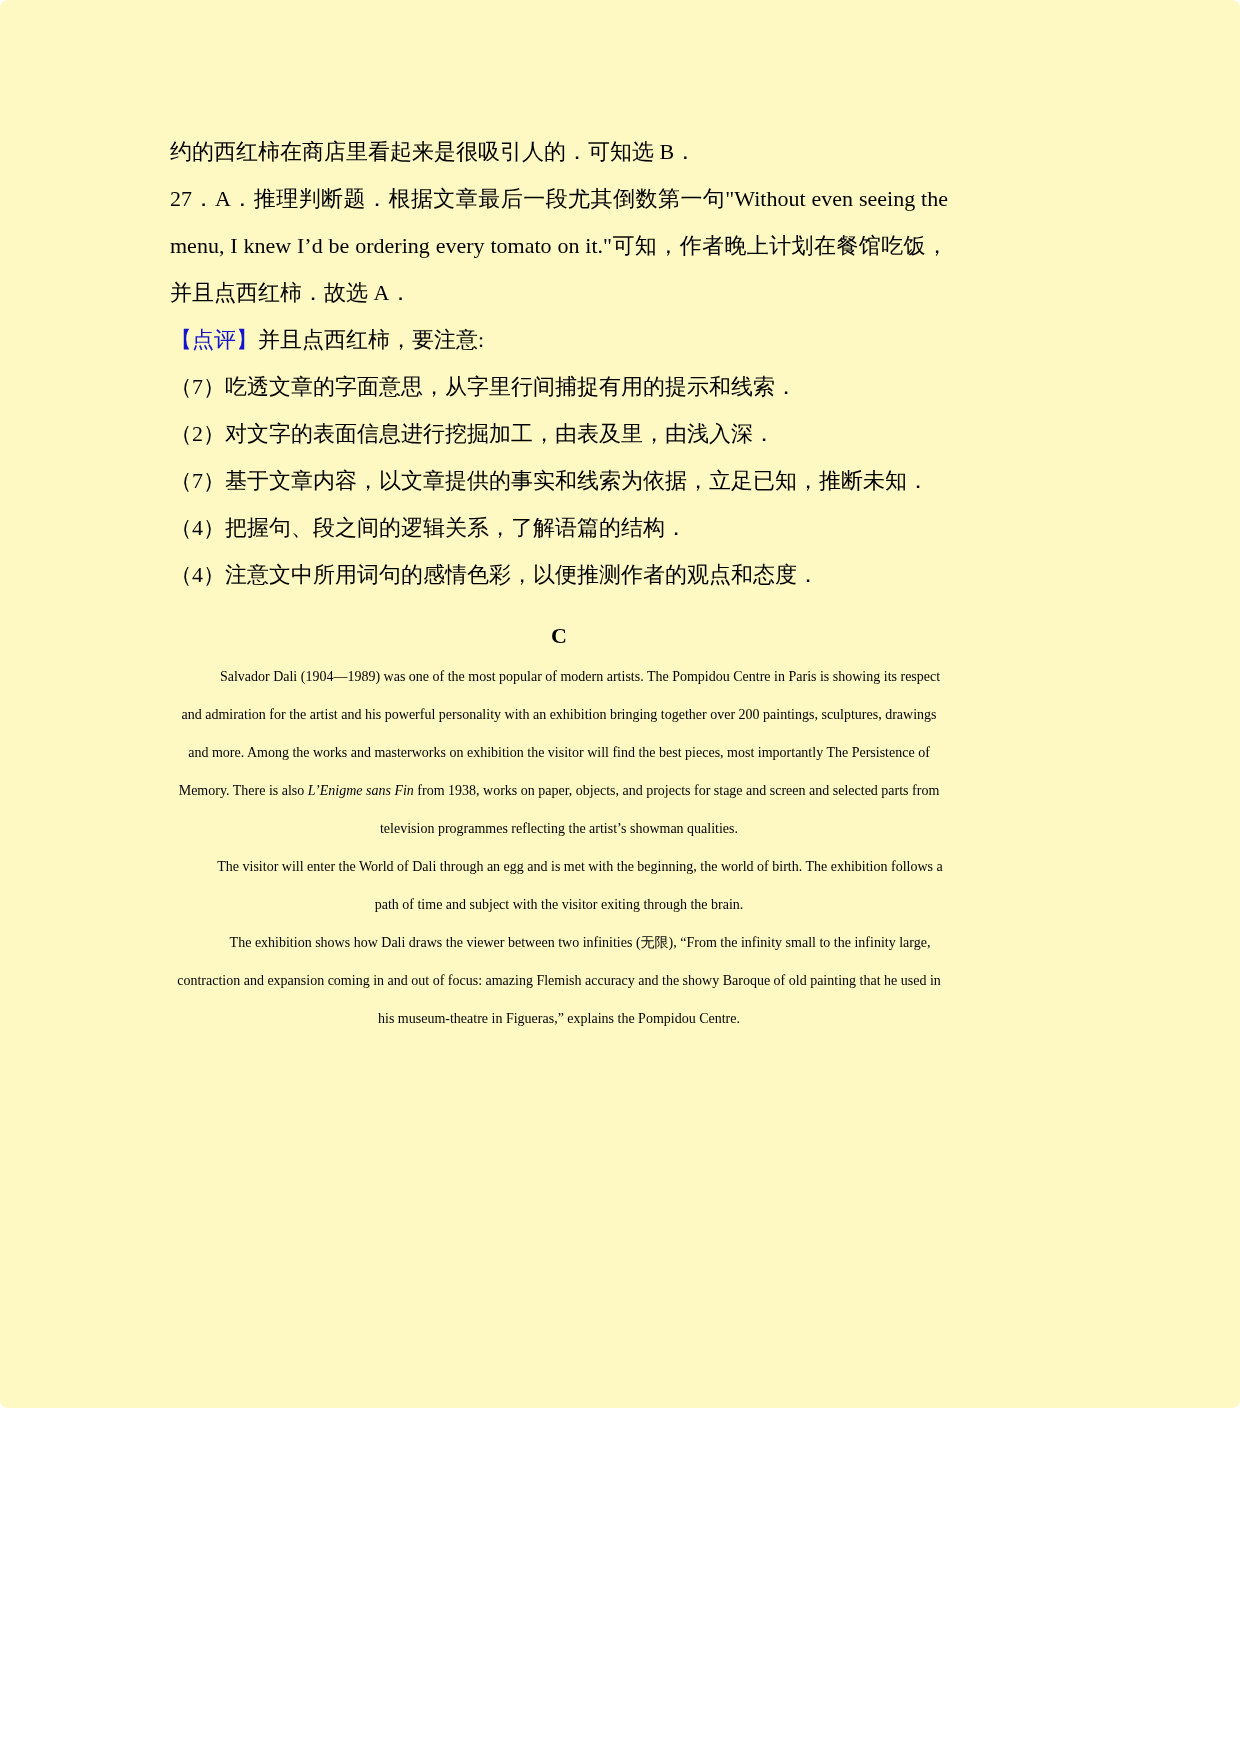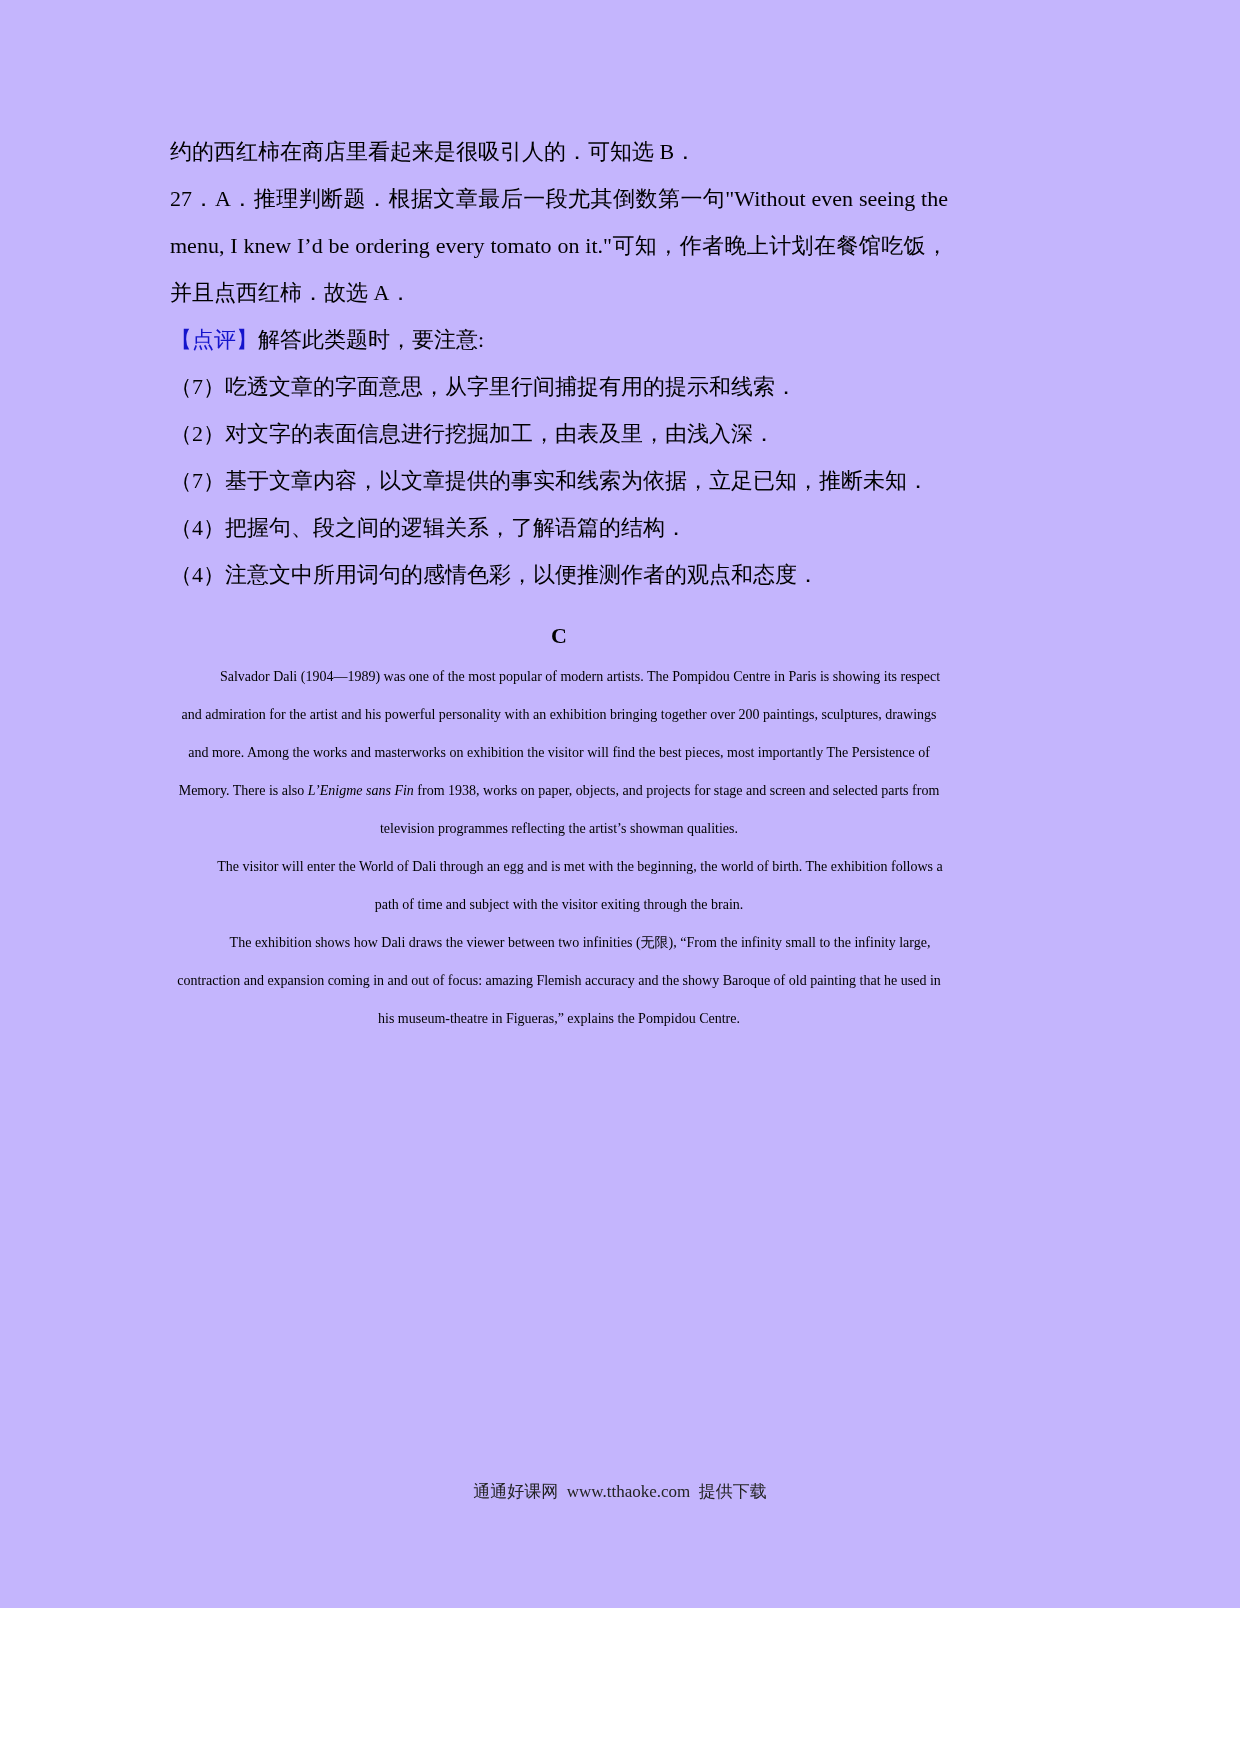--- a/index.html
+++ b/index.html
@@ -7,23 +7,24 @@
   body {
     width: 1240px;
     height: 1754px;
     position: relative;
     font-family: "Liberation Serif", "DejaVu Serif", serif;
     color: #000000;
   }
   .page {
     position: relative;
     width: 1240px;
-    height: 1608px;
-    background: #c4b5fd;
+    height: 1408px;
+    background: #fef9c3;
     overflow: hidden;
+    border-radius: 8px;
   }
   .content {
     position: absolute;
     top: 128px;
     left: 170px;
     width: 778px;
   }
   p.cn {
     font-size: 22px;
     line-height: 47px;
@@ -59,21 +60,21 @@
 </head>
 <body>
 
 <div class="page">
   <div class="content">
 
     <p class="cn">约的西红柿在商店里看起来是很吸引人的．可知选 B．</p>
 
     <p class="cn">27．A．推理判断题．根据文章最后一段尤其倒数第一句"Without even seeing the menu, I knew I’d be ordering every tomato on it."可知，作者晚上计划在餐馆吃饭，并且点西红柿．故选 A．</p>
 
-    <p class="cn"><span class="blue">【点评】</span><span>解答此类题时，要注意:</span></p>
+    <p class="cn"><span class="blue">【点评】</span><span>并且点西红柿，要注意:</span></p>
 
     <p class="cn">（7）吃透文章的字面意思，从字里行间捕捉有用的提示和线索．</p>
     <p class="cn">（2）对文字的表面信息进行挖掘加工，由表及里，由浅入深．</p>
     <p class="cn">（7）基于文章内容，以文章提供的事实和线索为依据，立足已知，推断未知．</p>
     <p class="cn">（4）把握句、段之间的逻辑关系，了解语篇的结构．</p>
     <p class="cn">（4）注意文中所用词句的感情色彩，以便推测作者的观点和态度．</p>
 
     <div class="section-label">C</div>
 
     <p class="en"><span>Salvador Dali (1904—1989) was one of the most popular of modern artists. The Pompidou Centre in Paris is showing its respect and admiration for the artist and his powerful personality with an exhibition bringing together over 200 paintings, sculptures, drawings and more. Among the works and masterworks on exhibition the visitor will find the best pieces, most importantly The Persistence of Memory. There is also </span><em>L’Enigme sans Fin</em><span> from 1938, works on paper, objects, and projects for stage and screen and selected parts from television programmes reflecting the artist’s showman qualities.</span></p>

